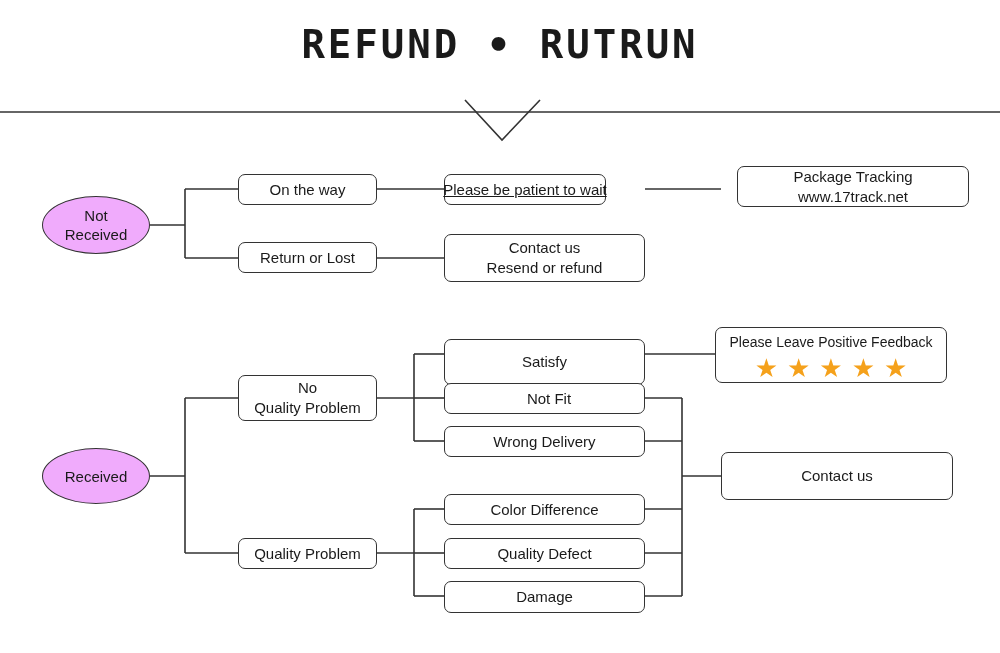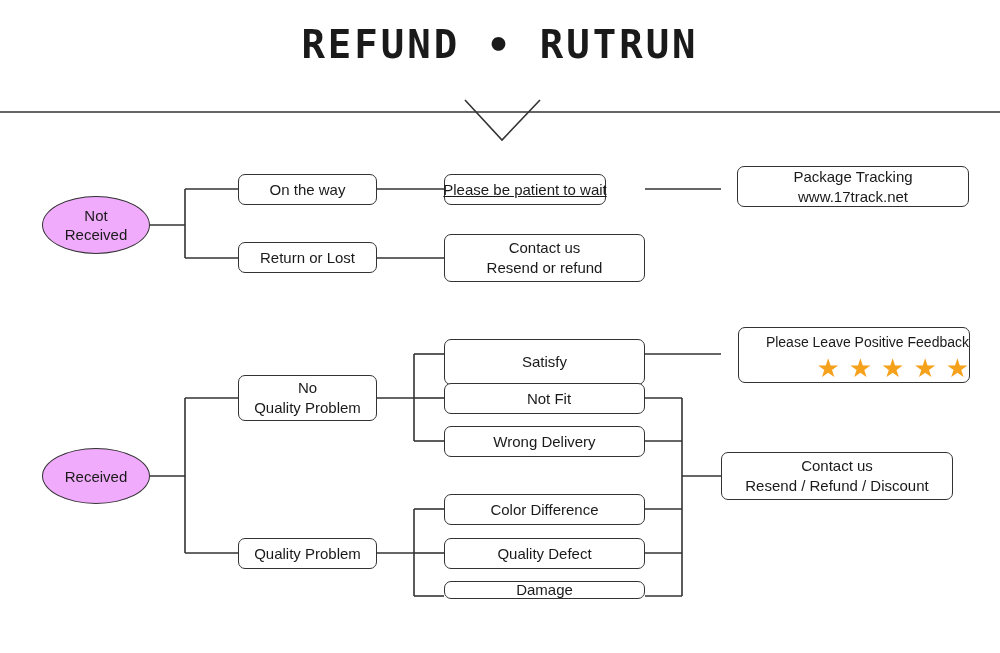--- a/index.html
+++ b/index.html
@@ -201,33 +201,32 @@
   </div>
 
   <div class="node" style="left:444px; top:494px; width:201px; height:31px;">
     <span>Color Difference</span>
   </div>
 
   <div class="node" style="left:444px; top:538px; width:201px; height:31px;">
     <span>Quality Defect</span>
   </div>
 
-  <div class="node" style="left:444px; top:581px; width:201px; height:18px;">
+  <div class="node" style="left:444px; top:581px; width:201px; height:32px;">
     <span>Damage</span>
   </div>
 
-  <div class="feedback" style="left:738px; top:327px; width:232px; height:56px;align-items:flex-end;">
+  <div class="feedback" style="left:715px; top:327px; width:232px; height:56px;">
     <span class="fb-text">Please Leave Positive Feedback</span>
     <span class="stars">
       <span class="star">★</span>
       <span class="star">★</span>
       <span class="star">★</span>
       <span class="star">★</span>
       <span class="star">★</span>
     </span>
   </div>
 
   <div class="node" style="left:721px; top:452px; width:232px; height:48px;">
     <span>Contact us</span>
-    <span class="line2">Resend / Refund / Discount</span>
   </div>
 
 </div>
 
 </body></html>

